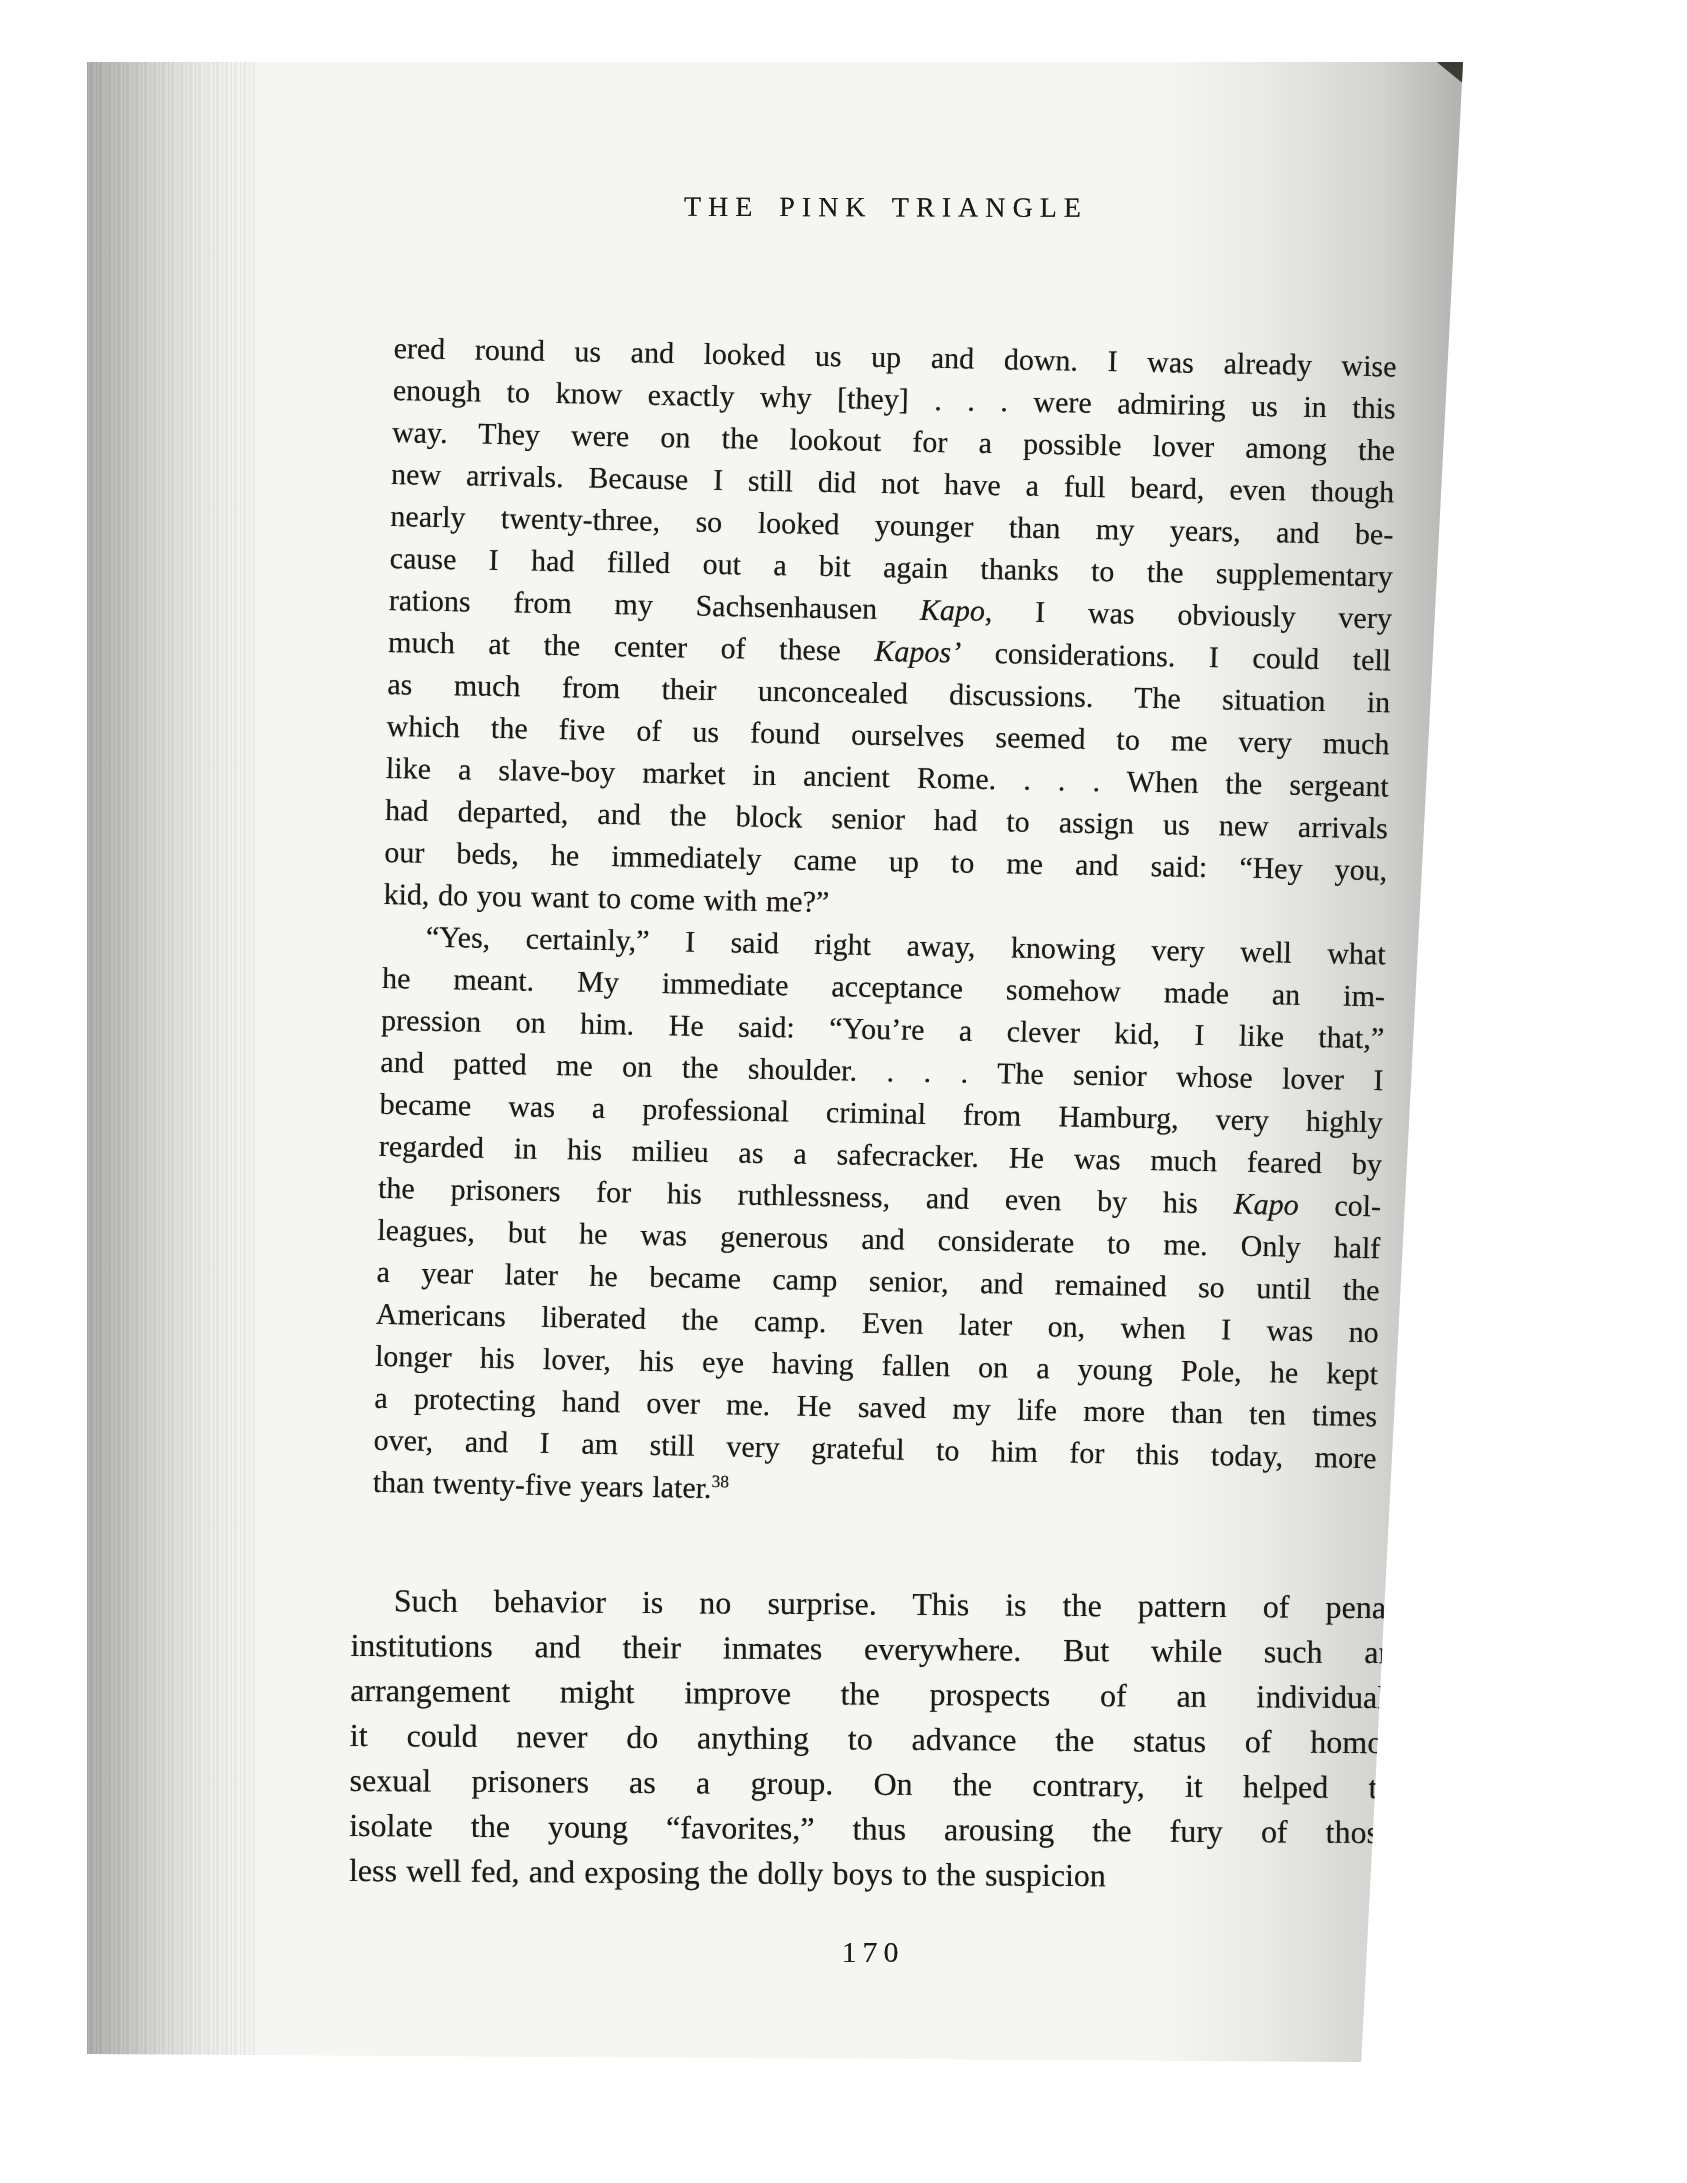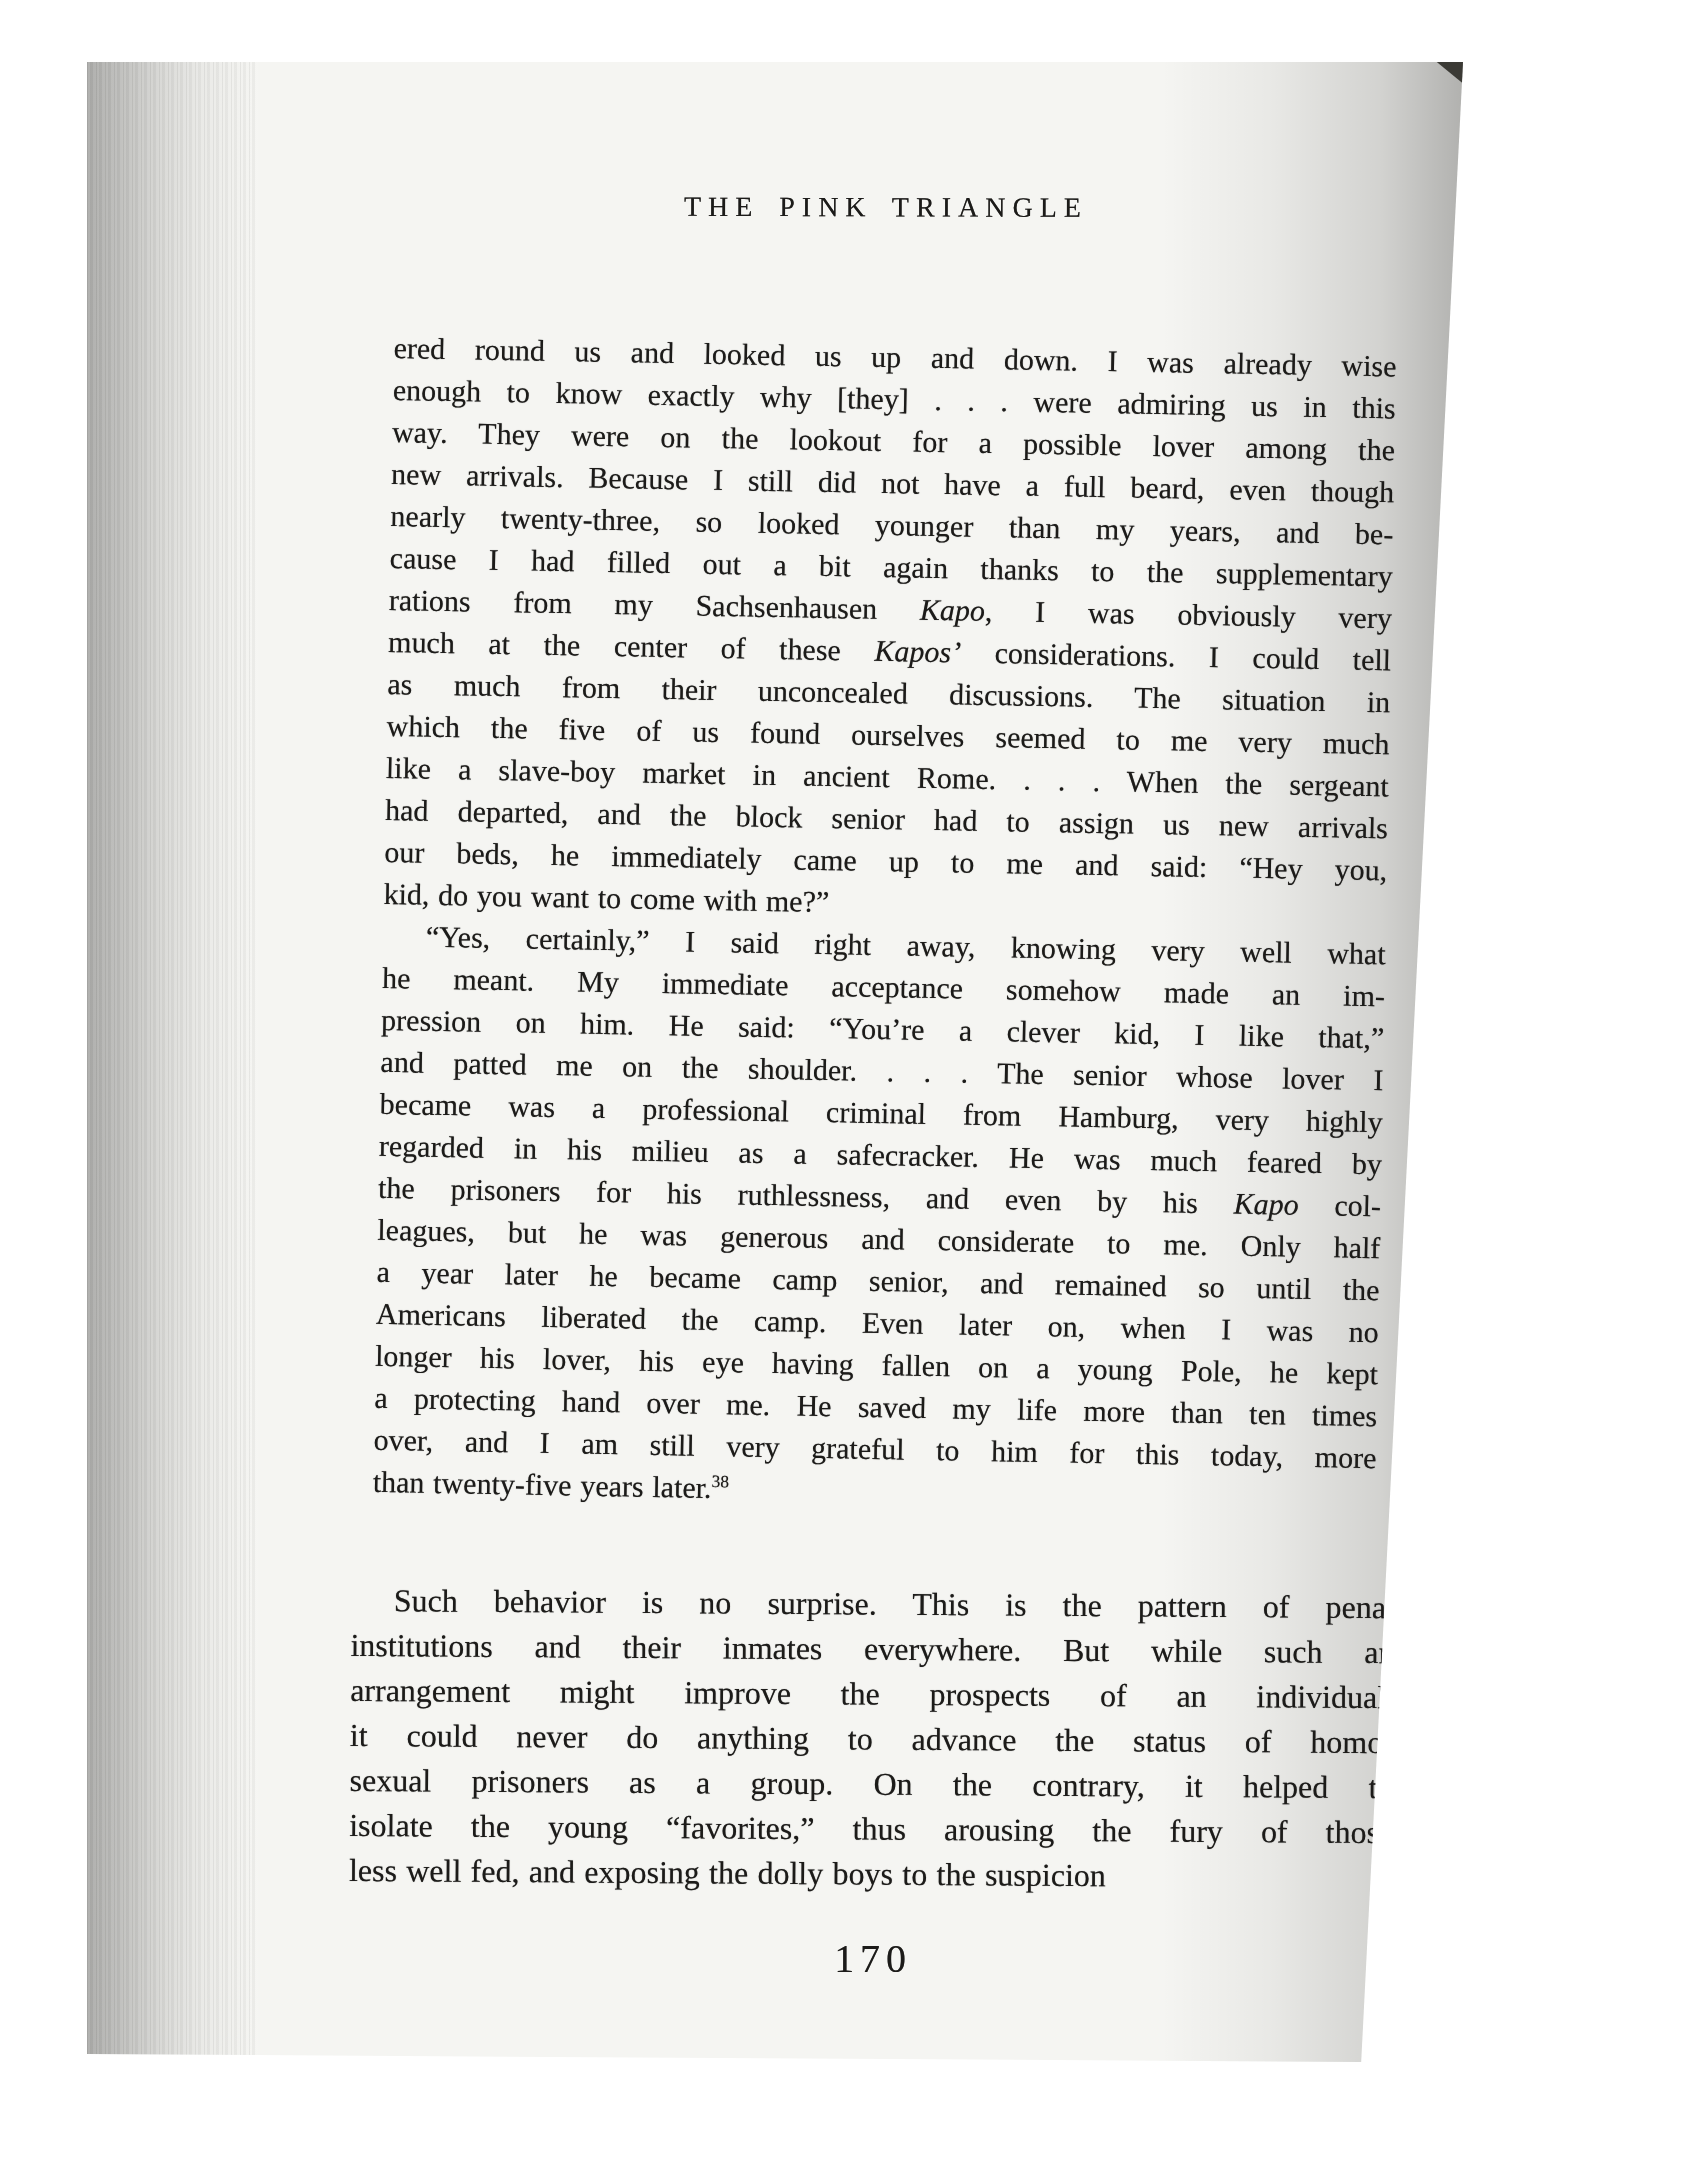--- a/index.html
+++ b/index.html
@@ -73,21 +73,21 @@
     height:42px;overflow:visible;
   }
   .body-par .line{height:45px;}
   .line.rl{text-align-last:left;}
   .line.ind{text-indent:43px;}
   .line i{font-style:italic;}
   .line sup{font-size:0.58em;vertical-align:super;line-height:0;}
   .folio{
     position:absolute;left:0;top:1873px;width:1044px;
     text-align:center;
-    font-size:40px;letter-spacing:5.8px;
+    font-size:30px;letter-spacing:5.8px;
     text-shadow:0 0 0.6px rgba(25,25,25,0.6);
   }
 </style>
 </head>
 <body>
 
 <div id="stage">
   <div class="page">
     <div class="binding-streaks"></div>
     <div class="corner-fold"></div>

